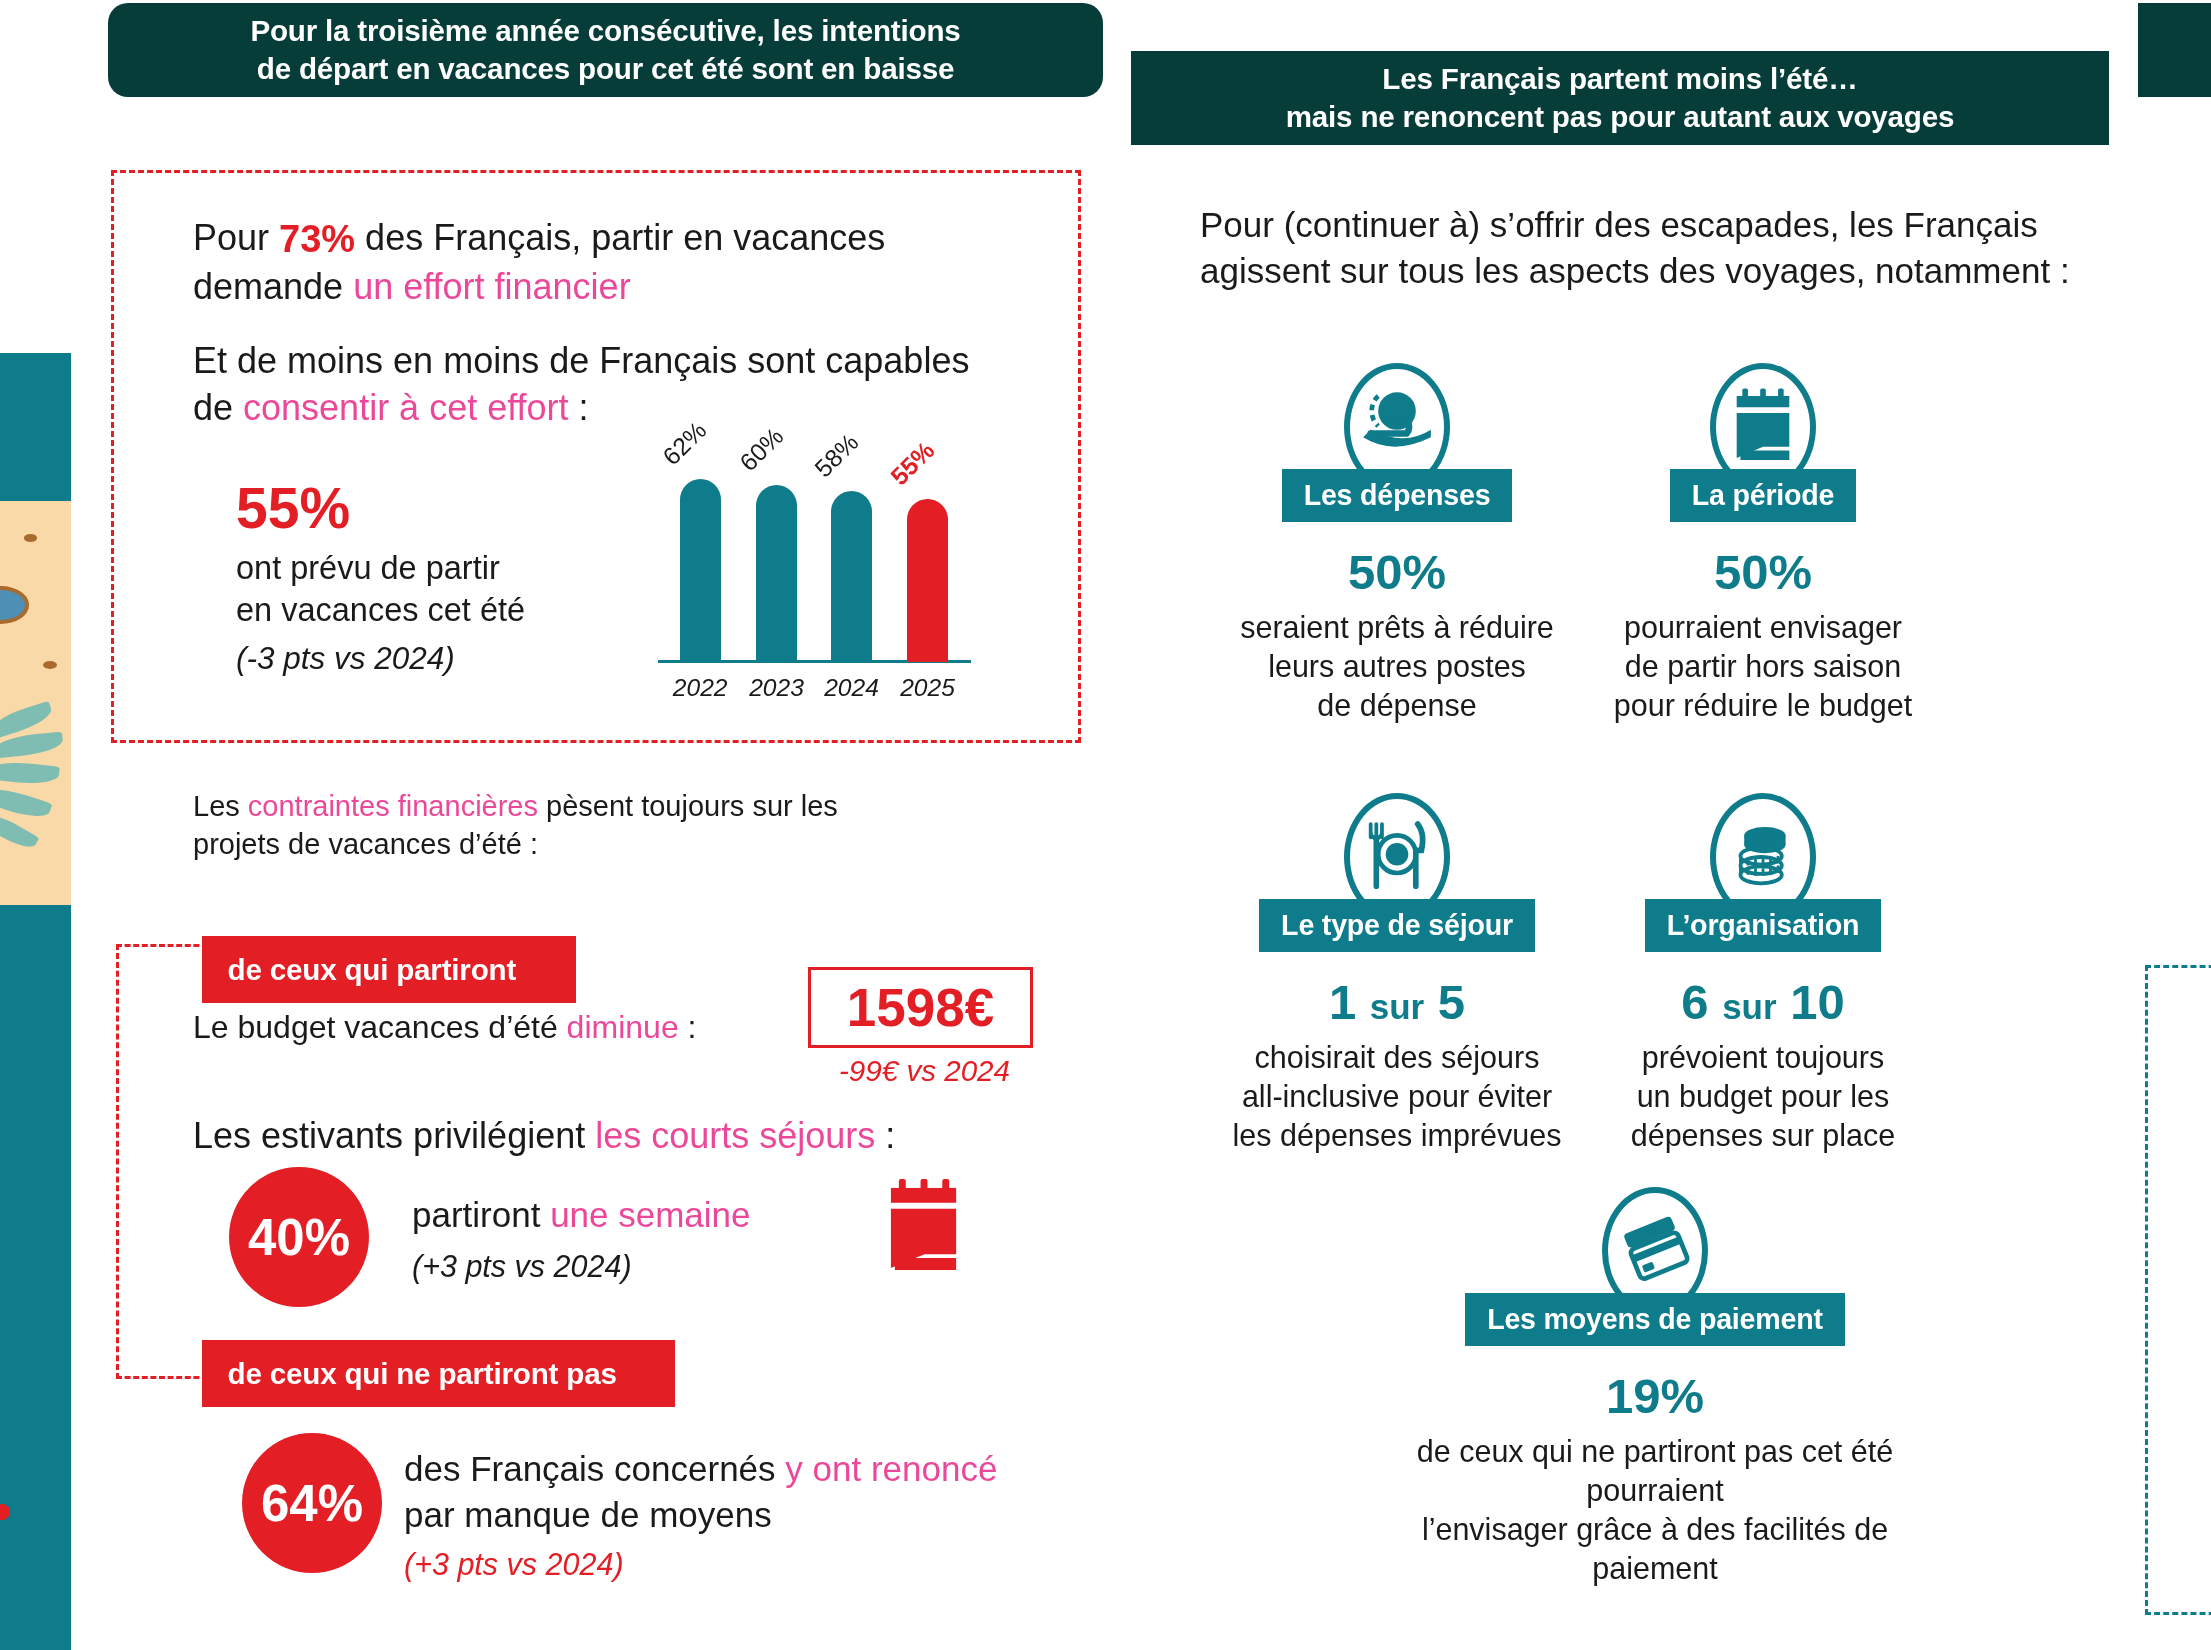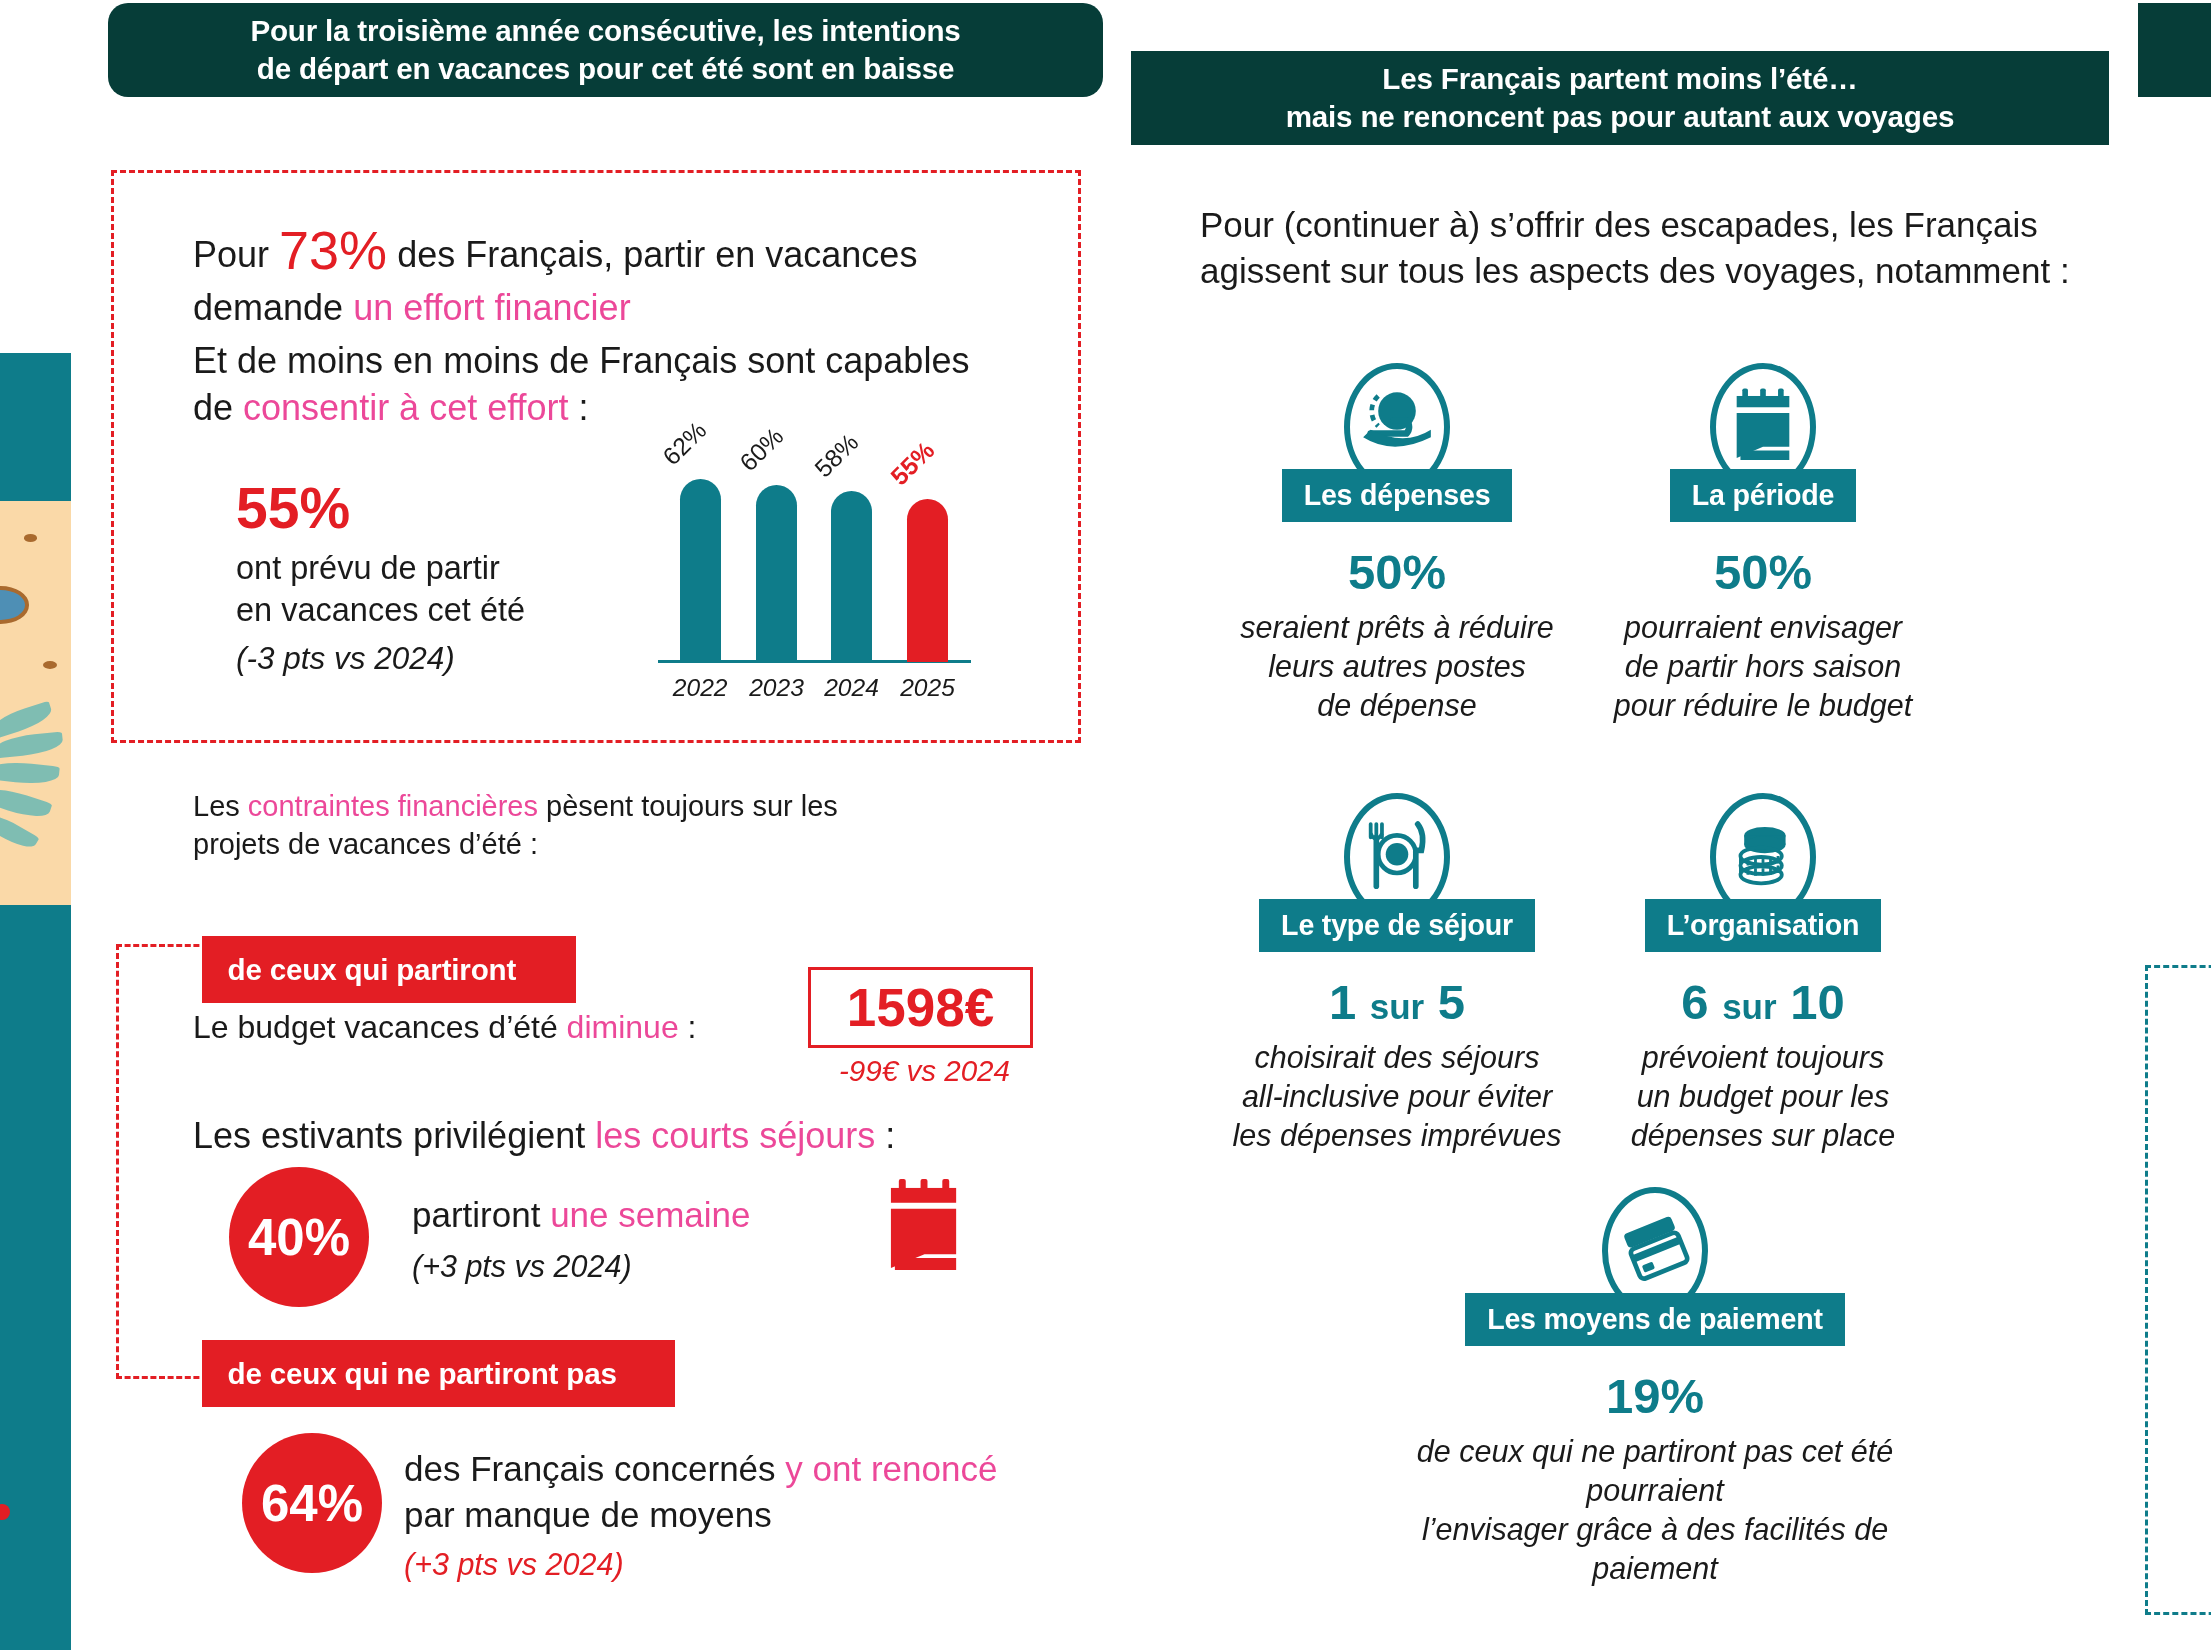--- a/index.html
+++ b/index.html
@@ -39,21 +39,21 @@
   .txt{position:absolute;color:#1A1A1A;line-height:1.30;}
   .red{color:#ec4899;}
   .ital{font-style:italic;}
 
   
   #dashed-box-1{
     position:absolute;left:111px;top:170px;width:970px;height:573px;
     border:3px dashed #E31E24;box-sizing:border-box;background:#fff;
   }
   #c1-line1{left:193px;top:215px;width:788px;font-size:36px;}
-  #c1-big73{font-size:54px;font-weight:normal;color:#E31E24;vertical-align:-2px;}
+  #c1-big73{font-size:38px;font-weight:bold;color:#E31E24;vertical-align:-2px;}
   #c1-line2{left:193px;top:338px;width:818px;font-size:36px;}
 
   #c1-55{left:236px;top:471px;font-size:57px;font-weight:bold;color:#E31E24;}
   #c1-55-sub{left:236px;top:547px;width:355px;font-size:32.5px;}
   #c1-55-delta{left:236px;top:638px;font-size:31.5px;font-style:italic;}
 
   
   #barchart{position:absolute;left:658px;top:394px;width:325px;height:315px;}
   .bar-wrap{position:absolute;bottom:47px;width:41px;}
   .bar{width:41px;border-radius:20.7px 20.7px 0 0;}
@@ -119,21 +119,21 @@
     box-sizing:border-box;background:#fff;
   }
   .teal-badge{
     position:relative;background:#0E7C8A;color:#fff;font-weight:bold;font-size:28.6px;
     display:inline-flex;align-items:center;justify-content:center;
     height:53px;padding:0 21.7px;margin-top:-35px;box-sizing:border-box;
     letter-spacing:-0.2px;
   }
   .stat-num{margin-top:25.6px;font-size:49px;font-weight:bold;color:#0E7C8A;line-height:1;}
   .stat-num .small{font-size:35px;}
-  .stat-desc{margin-top:11.8px;font-size:30.5px;font-style:italic;color:#1A1A1A;line-height:1.28;}
+  .stat-desc{margin-top:11.8px;font-size:30.5px;color:#1A1A1A;line-height:1.28;}
 
   #stat-depenses{left:1210px;top:363px;width:374px;}
   #stat-periode{left:1576px;top:363px;width:374px;}
   #stat-sejour{left:1210px;top:793px;width:374px;}
   #stat-organisation{left:1576px;top:793px;width:374px;}
   #stat-paiement{left:1379px;top:1187px;width:552px;}
 
   
   #dashed-box-3{
     position:absolute;left:2145px;top:965px;width:197px;height:650px;

